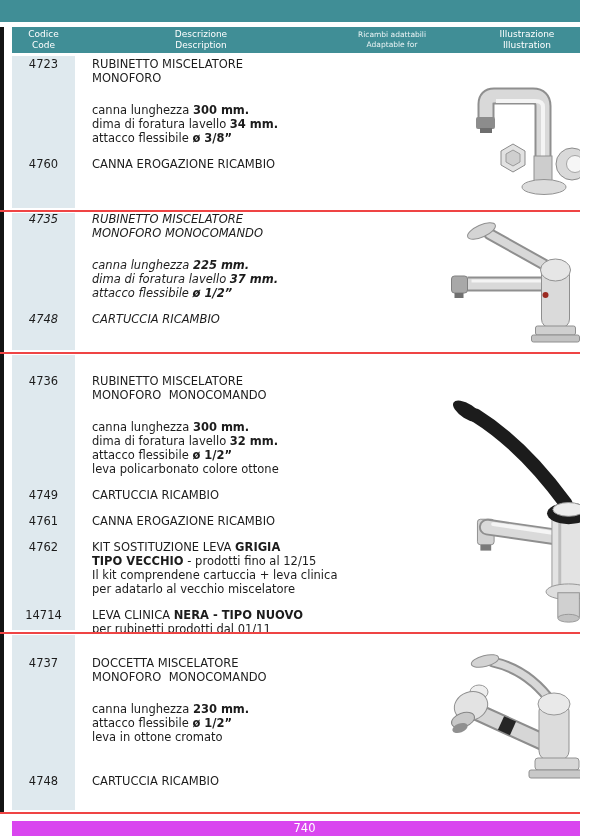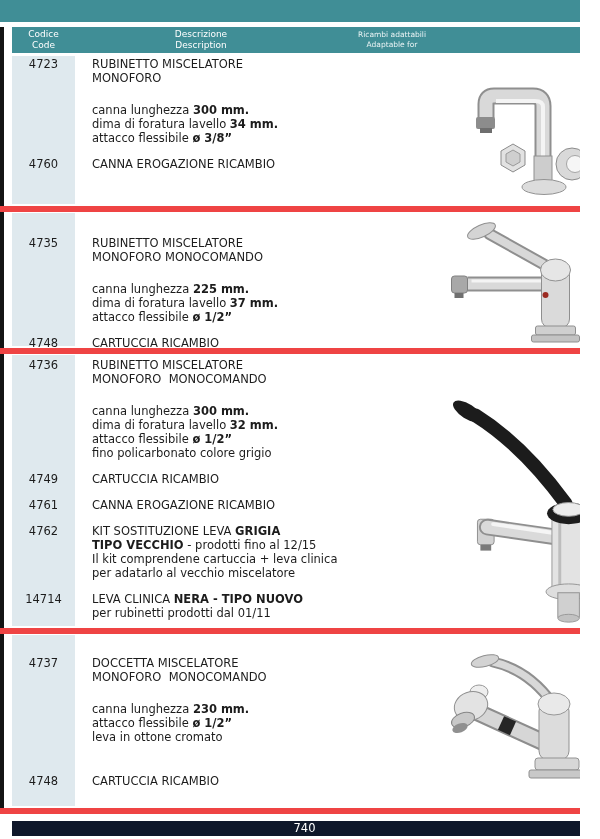--- a/index.html
+++ b/index.html
@@ -9,38 +9,38 @@
   .left-bar{position:absolute;left:0;top:27px;width:4px;height:787px;background:#141414;}
   .header-bar{position:absolute;left:12px;top:27px;width:585px;height:26px;background:#408e96;
               display:flex;align-items:stretch;color:#fff;}
   .hc{display:flex;flex-direction:column;align-items:center;justify-content:center;
       font-size:9px;line-height:11px;}
   .hc-code{width:63px;}
   .hc-desc{width:252px;}
   .hc-spare{width:130px;font-size:7.5px;line-height:10px;color:#eaf4f5;}
   .hc-illu{flex:1;}
   .content{position:absolute;left:0;top:55px;width:600px;}
-  section{position:relative;box-sizing:border-box;border-bottom:6px solid #ef4444;overflow:hidden;}
+  section{position:relative;box-sizing:border-box;border-bottom:2px solid #ef4444;overflow:hidden;}
   section::before{content:'';position:absolute;left:12px;top:1px;bottom:2px;width:63px;background:#dfe9ee;}
   .s1{height:157px;padding-top:2px;}
-  .s2{height:142px;padding-top:24px;}
-  .s3{height:280px;padding-top:4px;}
+  .s2{height:142px;padding-top:0;font-style:italic;}
+  .s3{height:280px;padding-top:20px;}
   .s4{height:180px;padding-top:22px;}
   .entry{display:flex;position:relative;margin-bottom:12px;}
   .entry .code{flex:none;width:63px;margin-left:12px;text-align:center;font-size:11.5px;line-height:14px;}
   .entry .desc{margin-left:17px;font-size:11.5px;}
   .line{height:14px;line-height:14px;white-space:pre;}
   .line.gap{height:18px;}
   .b{font-weight:bold;}
   .illus{position:absolute;}
   .il1{left:440px;top:5px;width:155px;height:145px;}
   .il2{left:425px;top:6px;width:170px;height:130px;}
   .il3{left:405px;top:30px;width:190px;height:245px;}
   .il4{left:428px;top:12px;width:167px;height:155px;}
-  .footer-bar{position:absolute;left:12px;top:821px;width:585px;height:15px;background:#0f172a;
+  .footer-bar{position:absolute;left:12px;top:821px;width:585px;height:15px;background:#d946ef;
               color:#fff;font-size:11.5px;line-height:15px;text-align:center;}
   svg{display:block;width:100%;height:100%;}
 </style>
 </head>
 <body>
 
 <div class="page">
 
   <div class="top-band"></div>
   <div class="left-bar"></div>
@@ -50,20 +50,24 @@
       <span>Codice</span>
       <span>Code</span>
     </div>
     <div class="hc hc-desc">
       <span>Descrizione</span>
       <span>Description</span>
     </div>
     <div class="hc hc-spare">
       <span>Ricambi adattabili</span>
       <span>Adaptable for</span>
+    </div>
+    <div class="hc hc-illu">
+      <span>Illustrazione</span>
+      <span>Illustration</span>
     </div>
   </div>
 
   <div class="content">
 
     <section class="s1">
       <div>
           <div class="entry">
             <div class="code">4723</div>
             <div class="desc">
@@ -142,21 +146,21 @@
       <div>
           <div class="entry">
             <div class="code">4736</div>
             <div class="desc">
               <div class="line"><span>RUBINETTO MISCELATORE</span></div>
               <div class="line"><span>MONOFORO  MONOCOMANDO</span></div>
               <div class="line gap">&nbsp;</div>
               <div class="line"><span>canna lunghezza </span><span class="b">300 mm.</span></div>
               <div class="line"><span>dima di foratura lavello </span><span class="b">32 mm.</span></div>
               <div class="line"><span>attacco flessibile </span><span class="b">ø 1/2”</span></div>
-              <div class="line"><span>fino policarbonato colore grigio</span></div>
+              <div class="line"><span>leva policarbonato colore ottone</span></div>
             </div>
           </div>
           <div class="entry">
             <div class="code">4749</div>
             <div class="desc">
               <div class="line"><span>CARTUCCIA RICAMBIO</span></div>
             </div>
           </div>
           <div class="entry">
             <div class="code">4761</div>

